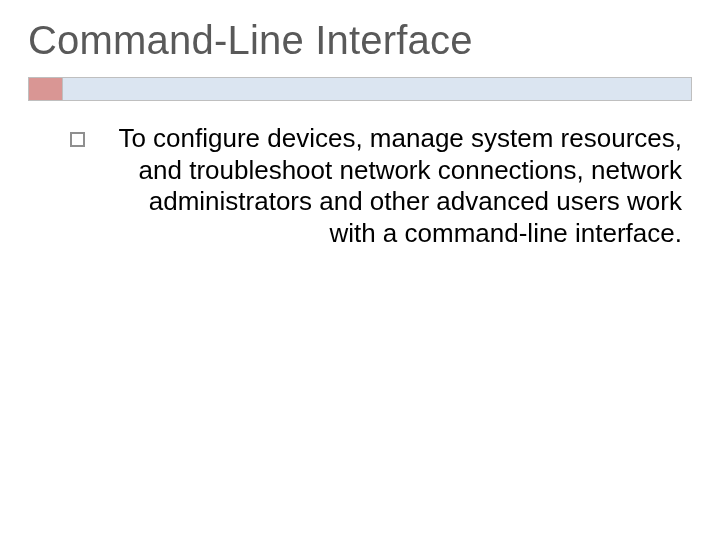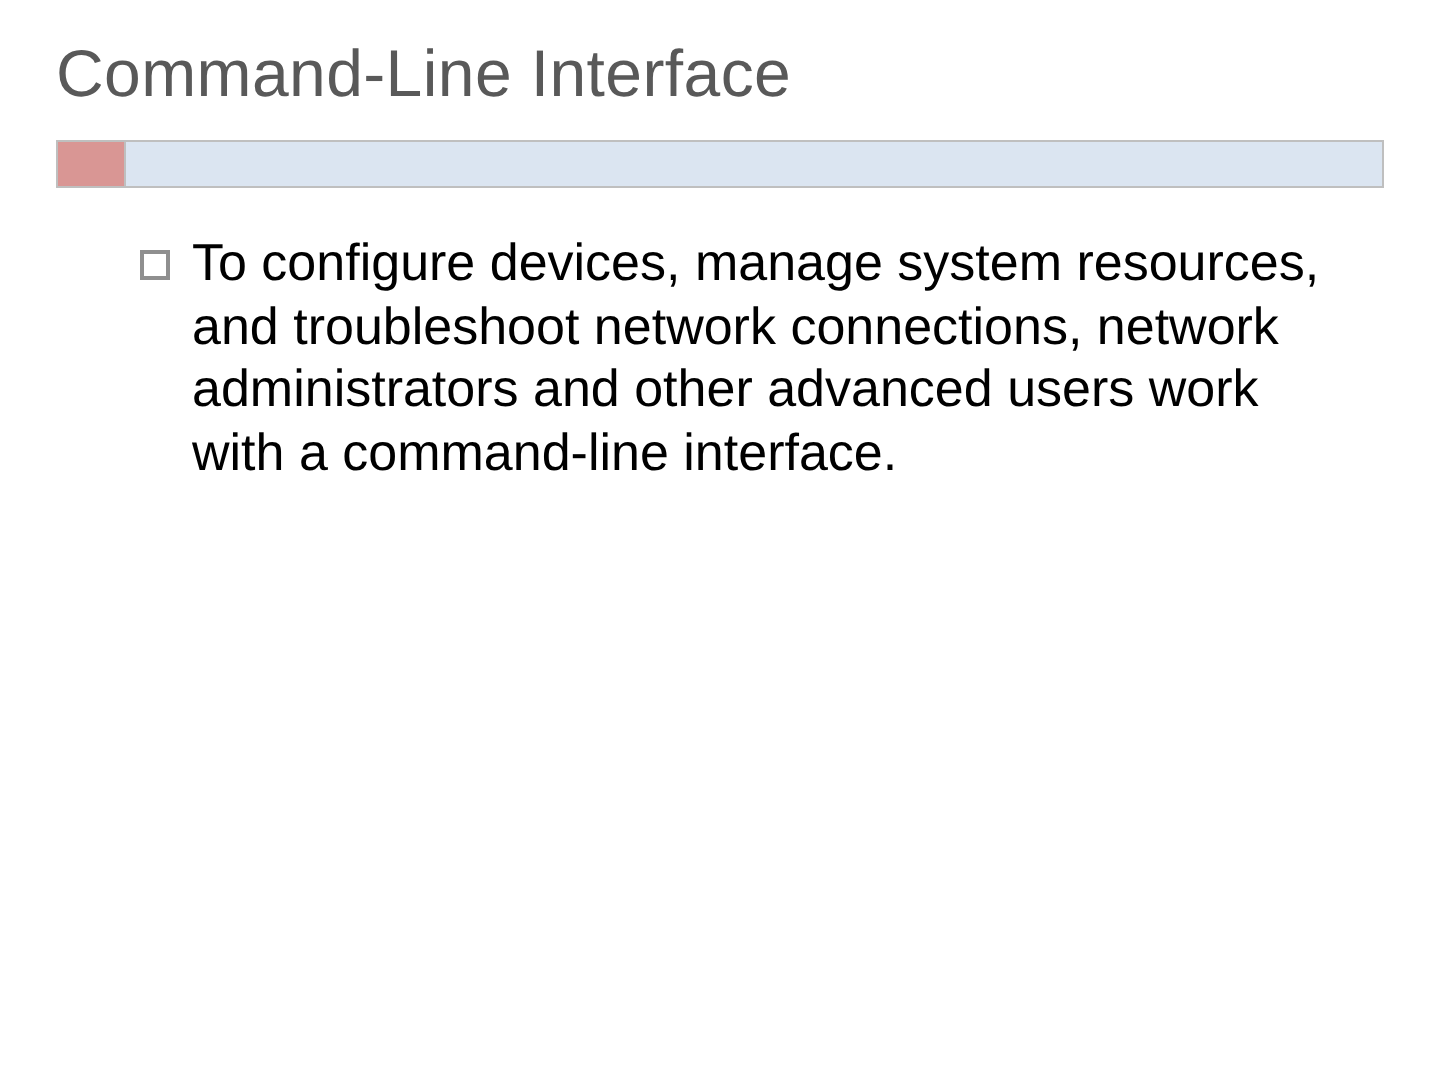--- a/index.html
+++ b/index.html
@@ -4,21 +4,21 @@
 <style>
   * { margin: 0; padding: 0; box-sizing: border-box; }
   html, body { width: 720px; height: 540px; background: #ffffff; font-family: Arial, Helvetica, sans-serif; }
   .slide {
     width: 720px;
     height: 540px;
     position: relative;
     padding: 18px 28px 0 28px;
   }
   .title {
-    font-size: 33px;
+    font-size: 40px;
     color: #595959;
     font-weight: 400;
     letter-spacing: 0.2px;
     margin-bottom: 14px;
   }
   .rule-row {
     width: 100%;
     height: 24px;
     display: flex;
     align-items: stretch;
@@ -34,20 +34,21 @@
     flex: 1;
     background: #dbe5f1;
     border: 1px solid #bfbfbf;
   }
   .content {
     padding-left: 36px;
     padding-right: 10px;
   }
   ul.bullets {
     list-style: none;
+    text-align: right;
   }
   ul.bullets li {
     position: relative;
     font-size: 26px;
     line-height: 1.22;
     color: #000000;
     margin-bottom: 2px;
     padding-left: 32px;
   }
   ul.bullets li::before {

